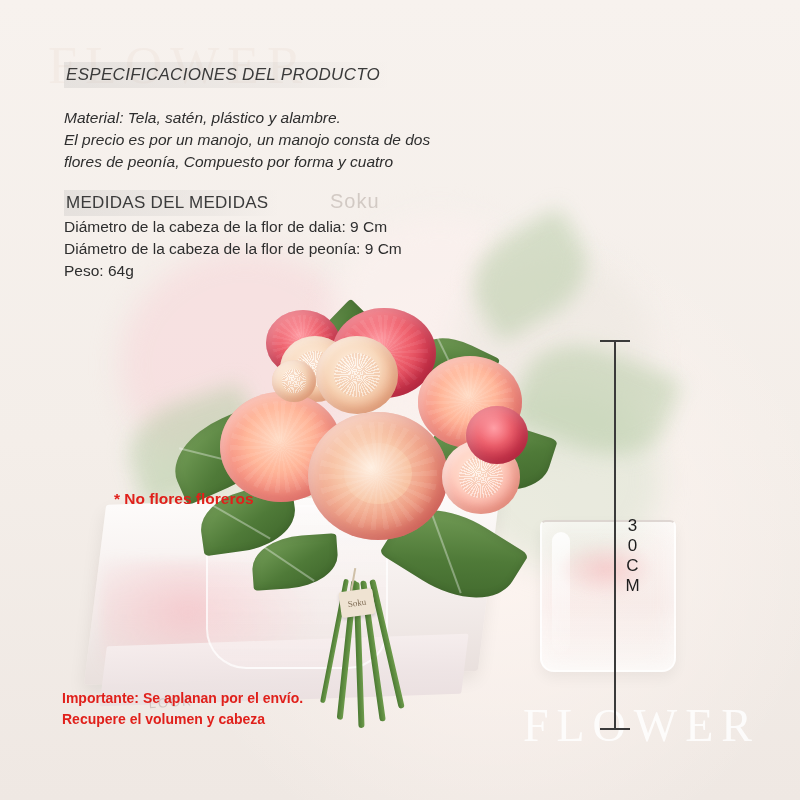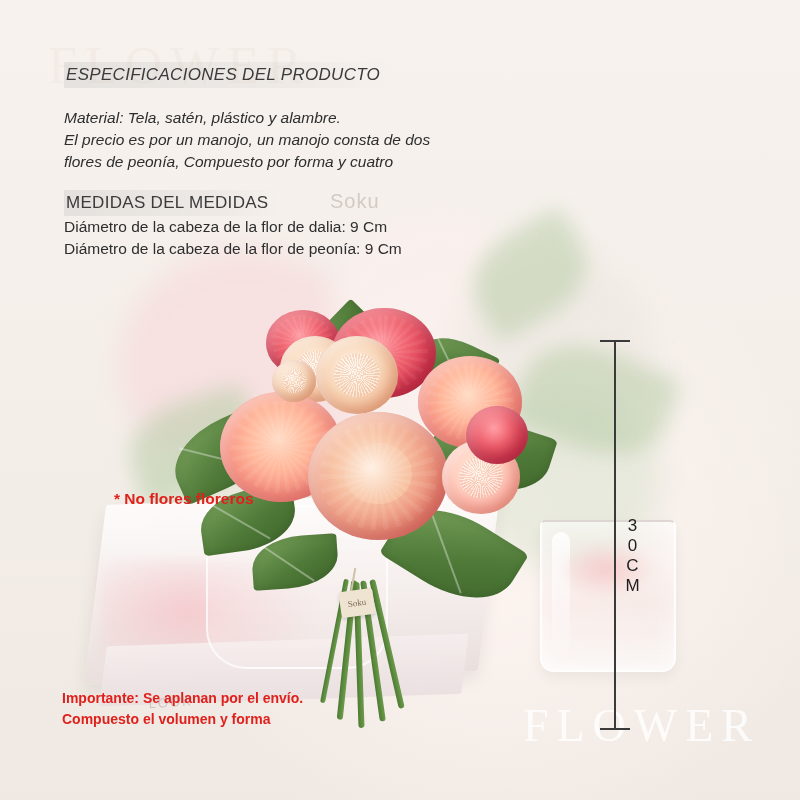--- a/index.html
+++ b/index.html
@@ -297,21 +297,22 @@
     <div class="line">El precio es por un manojo, un manojo consta de dos</div>
     <div class="line">flores de peonía, Compuesto por forma y cuatro</div>
   </div>
 
   <div id="measures">
     <div class="title-wrap">
       <span class="sec-title">MEDIDAS DEL MEDIDAS</span>
     </div>
     <div class="line" style="">Diámetro de la cabeza de la flor de dalia: 9 Cm</div>
     <div class="line">Diámetro de la cabeza de la flor de peonía: 9 Cm</div>
+    <div class="line">Peso: 64g</div>
     <div class="note-red">* No flores floreros</div>
   </div>
 
   <div id="important">
     <div>Importante: Se aplanan por el envío.</div>
-    <div>Compuesto el volumen y forma</div>
+    <div>Recupere el volumen y cabeza</div>
   </div>
 
 </div>
 
 </body></html>

